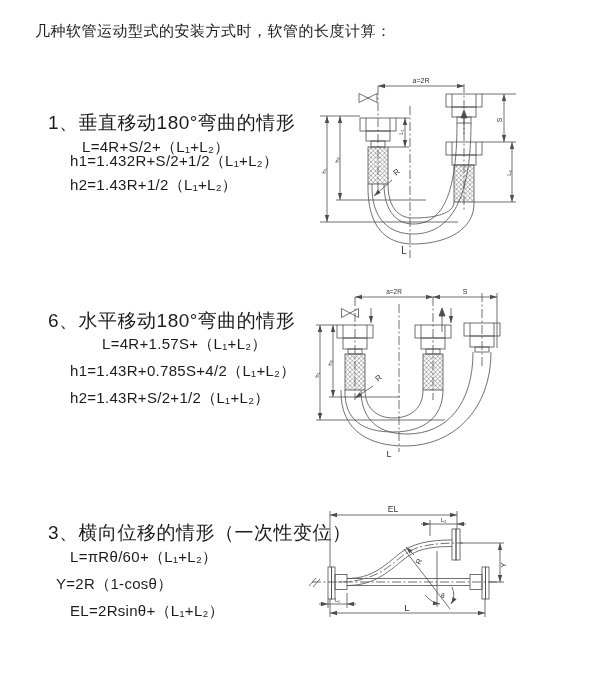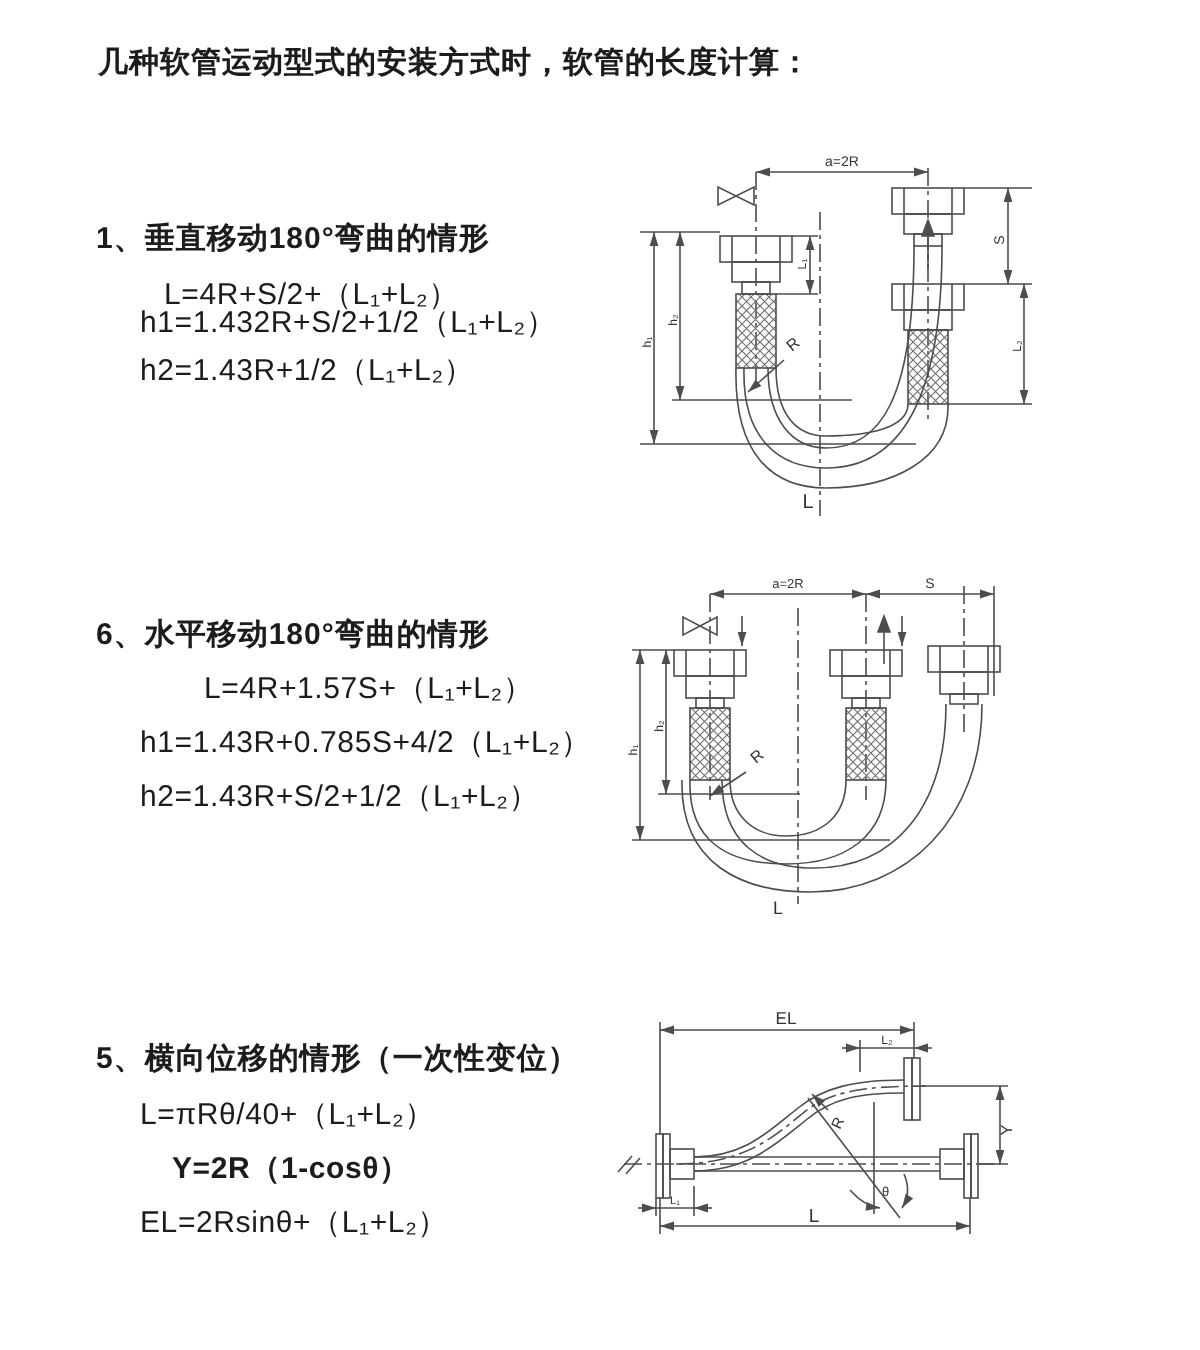--- a/index.html
+++ b/index.html
@@ -1,26 +1,26 @@
 <!DOCTYPE html>
 <html><head>
 <meta charset="utf-8">
 <style>
   html,body{margin:0;padding:0;}
   body{
     width:600px;height:675px;background:#ffffff;position:relative;overflow:hidden;
     font-family:"Liberation Sans","DejaVu Sans",sans-serif;color:#1c1c1c;
   }
   .abs{position:absolute;white-space:nowrap;}
-  .title{left:49px;top:22px;font-size:15px;font-weight:bold;letter-spacing:0.5px;}
-  .heading{font-size:15px;font-weight:bold;letter-spacing:0.5px;}
+  .title{left:35px;top:22px;font-size:15px;font-weight:normal;letter-spacing:0.5px;}
+  .heading{font-size:19px;font-weight:normal;letter-spacing:0.5px;}
   .formula{font-size:15px;font-weight:normal;letter-spacing:0.3px;}
   .hd1{left:48px;top:110px;} .f10{left:70px;top:138px;margin-left:12px;} .f11{left:70px;top:152px;} .f12{left:70px;top:176px;}
   .hd2{left:48px;top:308px;} .f20{left:70px;top:335px;margin-left:32px;} .f21{left:70px;top:362px;} .f22{left:70px;top:389px;}
-  .hd3{left:48px;top:520px;} .f30{left:70px;top:548px;} .f31{left:86px;top:575px;font-weight:bold;} .f32{left:70px;top:602px;}
+  .hd3{left:48px;top:520px;} .f30{left:70px;top:548px;} .f31{left:56px;top:575px;} .f32{left:70px;top:602px;}
   .dia{position:absolute;}
   .d1{left:308px;top:72px;} .d2{left:305px;top:282px;} .d3{left:300px;top:503px;}
   svg text{fill:#333;font-family:"Liberation Sans","DejaVu Sans",sans-serif;}
 </style>
 </head>
 <body>
 
 <div>
 
   <div class="abs title">几种软管运动型式的安装方式时，软管的长度计算：</div>
@@ -28,22 +28,22 @@
   <div class="abs heading hd1">1、垂直移动180°弯曲的情形</div>
   <div class="abs formula f10">L=4R+S/2+（L₁+L₂）</div>
   <div class="abs formula f11">h1=1.432R+S/2+1/2（L₁+L₂）</div>
   <div class="abs formula f12">h2=1.43R+1/2（L₁+L₂）</div>
 
   <div class="abs heading hd2">6、水平移动180°弯曲的情形</div>
   <div class="abs formula f20">L=4R+1.57S+（L₁+L₂）</div>
   <div class="abs formula f21">h1=1.43R+0.785S+4/2（L₁+L₂）</div>
   <div class="abs formula f22">h2=1.43R+S/2+1/2（L₁+L₂）</div>
 
-  <div class="abs heading hd3">5、横向位移的情形（一次性变位）</div>
-  <div class="abs formula f30">L=πRθ/40+（L₁+L₂）</div>
+  <div class="abs heading hd3">3、横向位移的情形（一次性变位）</div>
+  <div class="abs formula f30">L=πRθ/60+（L₁+L₂）</div>
   <div class="abs formula f31">Y=2R（1-cosθ）</div>
   <div class="abs formula f32">EL=2Rsinθ+（L₁+L₂）</div>
 
   <svg class="dia d1" width="290" height="192" viewBox="0 0 290 192">
     <defs>
       <marker id="ar1" markerWidth="9" markerHeight="6" refX="7.5" refY="3" orient="auto-start-reverse" markerUnits="userSpaceOnUse">
         <path d="M0.5,0.8 L7.5,3 L0.5,5.2 Z" fill="#4d4d4d"></path>
       </marker>
       <pattern id="hatch1" width="4.5" height="4.5" patternUnits="userSpaceOnUse">
         <path d="M0,0 L4.5,4.5 M4.5,0 L0,4.5" stroke="#6e6e6e" stroke-width="0.55"></path>

